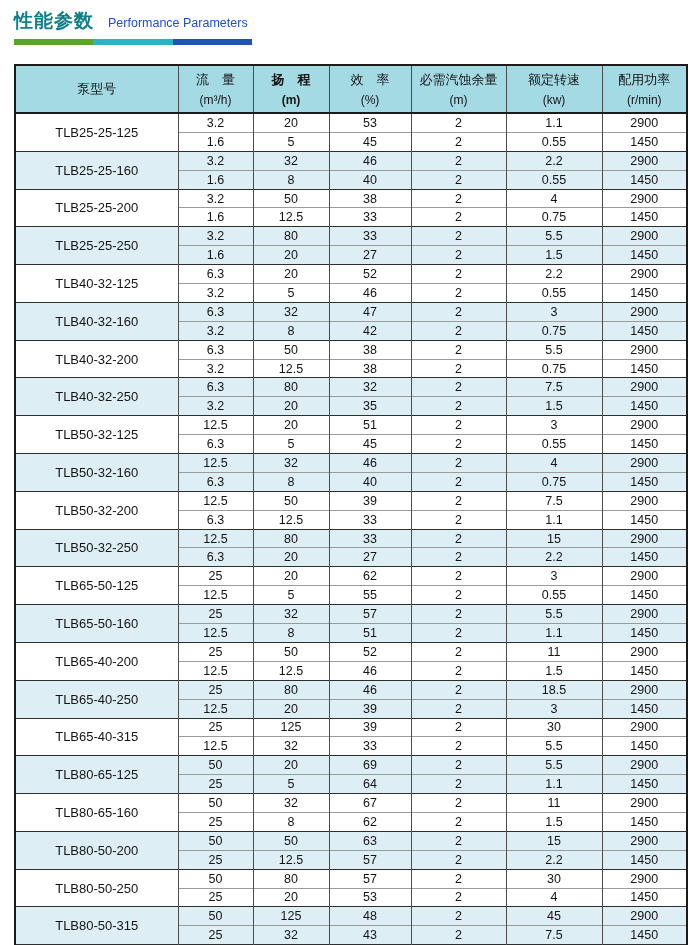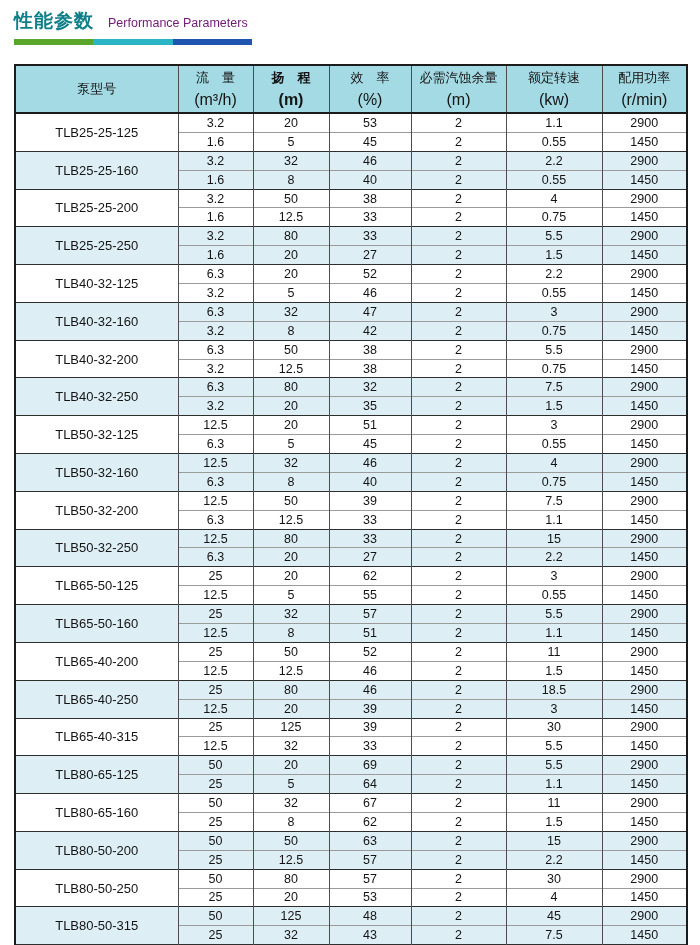--- a/index.html
+++ b/index.html
@@ -7,21 +7,21 @@
     position:relative;
     width:700px;height:945px;
     background:#ffffff;
     font-family:"Liberation Sans", sans-serif;
     overflow:hidden;
   }
   
   .sec-header{position:absolute;left:14px;top:8px;}
   .title-row{display:flex;align-items:baseline;gap:14px;white-space:nowrap;}
   .title-cn{font-size:19px;font-weight:bold;letter-spacing:1px;}
-  .title-en{font-size:12.5px;color:#701a75;}
+  .title-en{font-size:12.5px;color:#1d4ed8;}
   .accent-bar{display:flex;width:238px;height:6px;margin-top:5px;}
   .accent-bar span{flex:1 1 0;height:100%;}
   
   table.perf{
     position:absolute;left:14px;top:64px;
     width:672px;
     border-collapse:collapse;
     table-layout:fixed;
     border:2px solid #1b1b1b;
   }
@@ -29,21 +29,21 @@
     height:46px;
     font-weight:normal;
     font-size:13px;
     color:#141414;
     text-align:center;
     vertical-align:middle;
     border:1px solid #4d4d4d;
     border-bottom:2px solid #1b1b1b;
     padding:0;
   }
-  table.perf th .unit{font-size:16px;margin-top:4px;}
+  table.perf th .unit{font-size:12px;margin-top:4px;}
   table.perf td{
     height:17.9px;
     font-size:12.5px;
     color:#141414;
     text-align:center;
     vertical-align:middle;
     padding:0;
     border-left:1px solid #4d4d4d;
     border-right:1px solid #4d4d4d;
     background:transparent;

